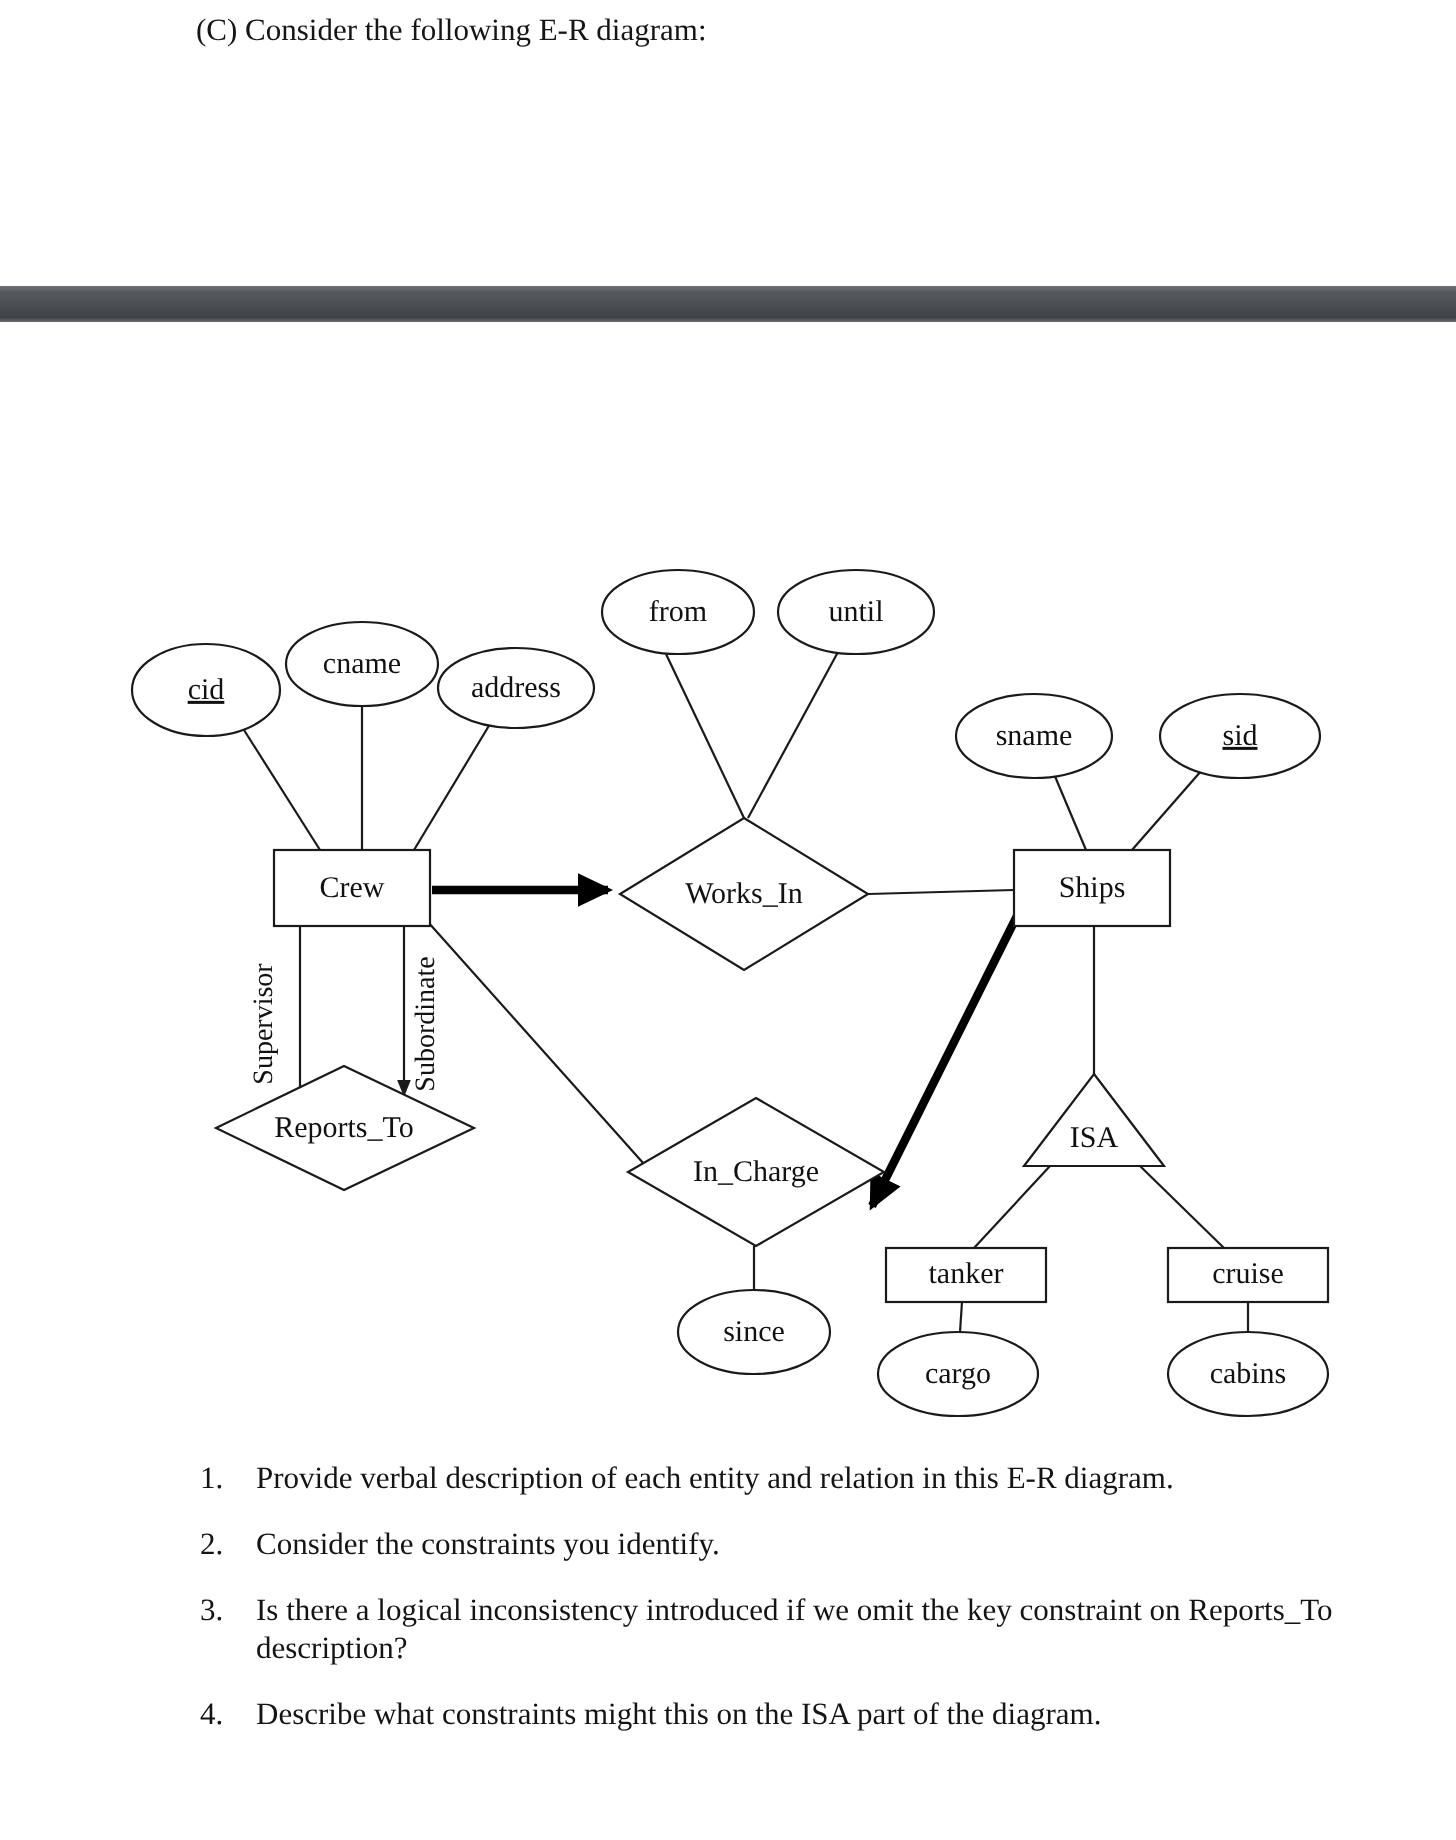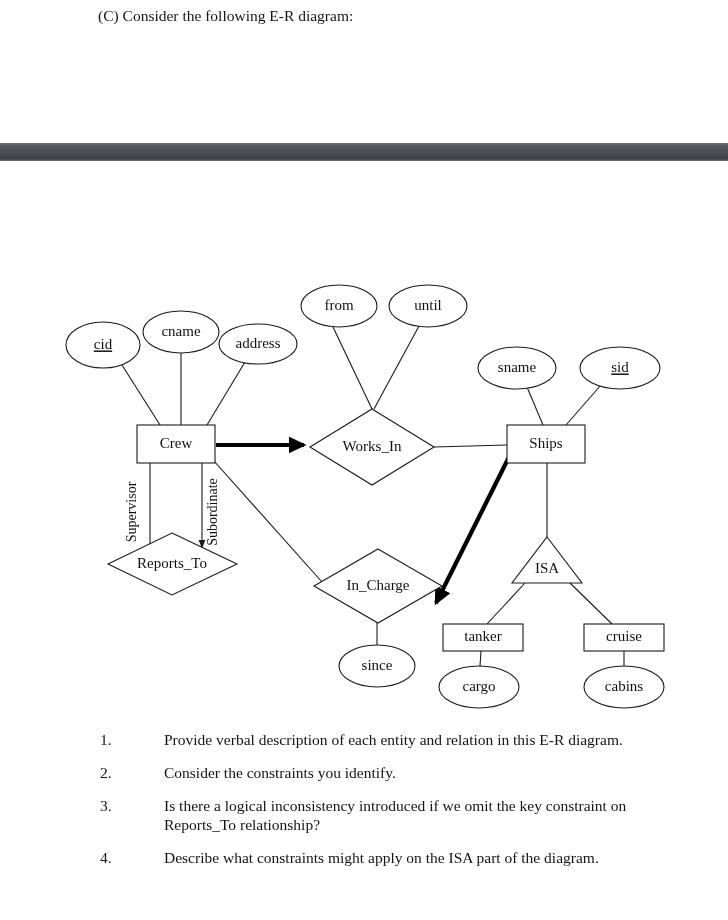--- a/index.html
+++ b/index.html
@@ -97,21 +97,20 @@
     color: #141414;
     padding-left: 30px;
   }
   .q-num {
     position: absolute;
     left: 2px;
     top: 0;
   }
   .q-text {
     display: block;
-    margin-left: 36px;
   }
 </style>
 </head>
 <body>
 
 <div id="page">
 
   <div class="prompt-line">(C) Consider the following E-R diagram:</div>
 
   <div class="divider-bar"></div>
@@ -255,21 +254,21 @@
     <div class="q-item">
       <span class="q-num">1.</span>
       <span class="q-text">Provide verbal description of each entity and relation in this E-R diagram.</span>
     </div>
     <div class="q-item">
       <span class="q-num">2.</span>
       <span class="q-text">Consider the constraints you identify.</span>
     </div>
     <div class="q-item">
       <span class="q-num">3.</span>
-      <span class="q-text">Is there a logical inconsistency introduced if we omit the key constraint on Reports_To relationship?</span>
+      <span class="q-text">Is there a logical inconsistency introduced if we omit the key constraint on Reports_To description?</span>
     </div>
     <div class="q-item">
       <span class="q-num">4.</span>
-      <span class="q-text">Describe what constraints might apply on the ISA part of the diagram.</span>
+      <span class="q-text">Describe what constraints might this on the ISA part of the diagram.</span>
     </div>
   </div>
 
 </div>
 
 </body></html>

